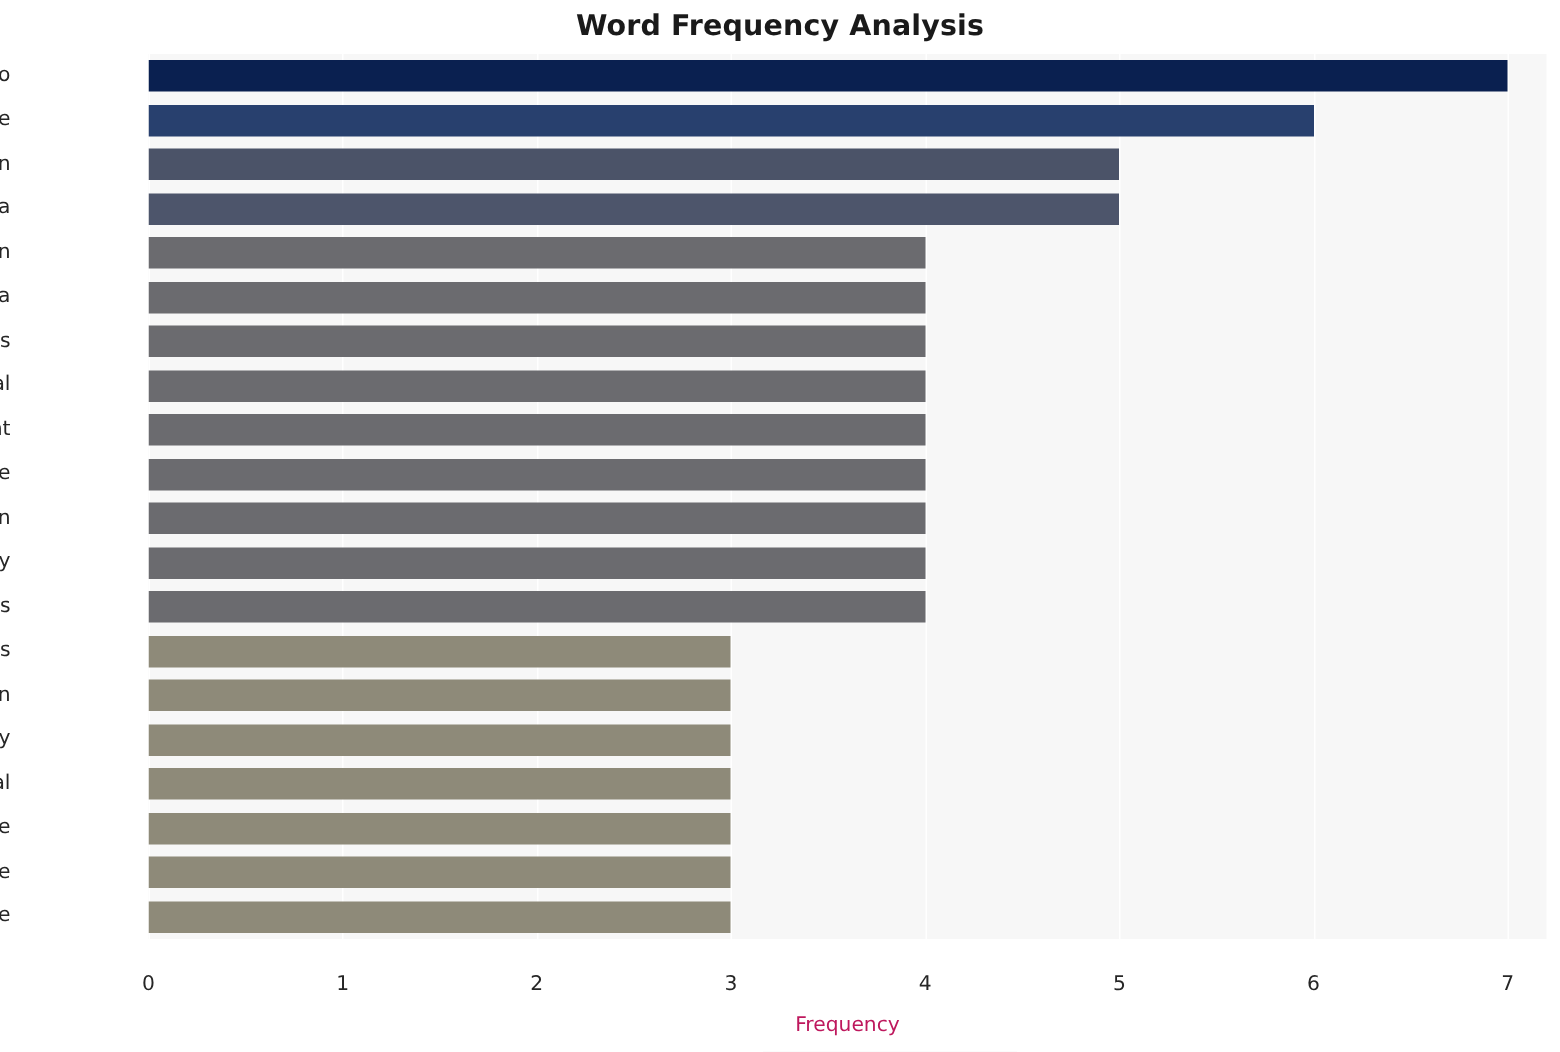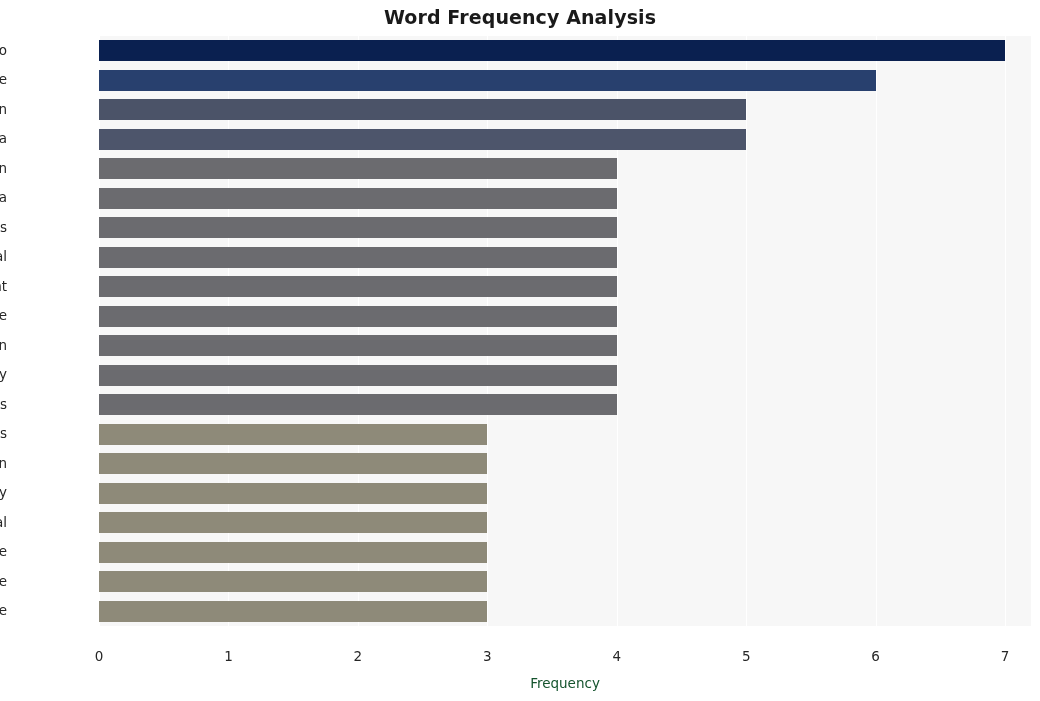--- a/index.html
+++ b/index.html
@@ -88,21 +88,21 @@
     line-height: 1;
   }
 
   #xlabel {
     position: absolute;
     left: 99px;
     width: 932px;
     top: 675px;
     text-align: center;
     font-size: 13.5px;
-    color: #14532d;
+    color: #be185d;
   }
 </style>
 </head>
 <body>
 
 <div id="figure">
 
   <div id="chart-title">Word Frequency Analysis</div>
 
   <div id="plot-area">

